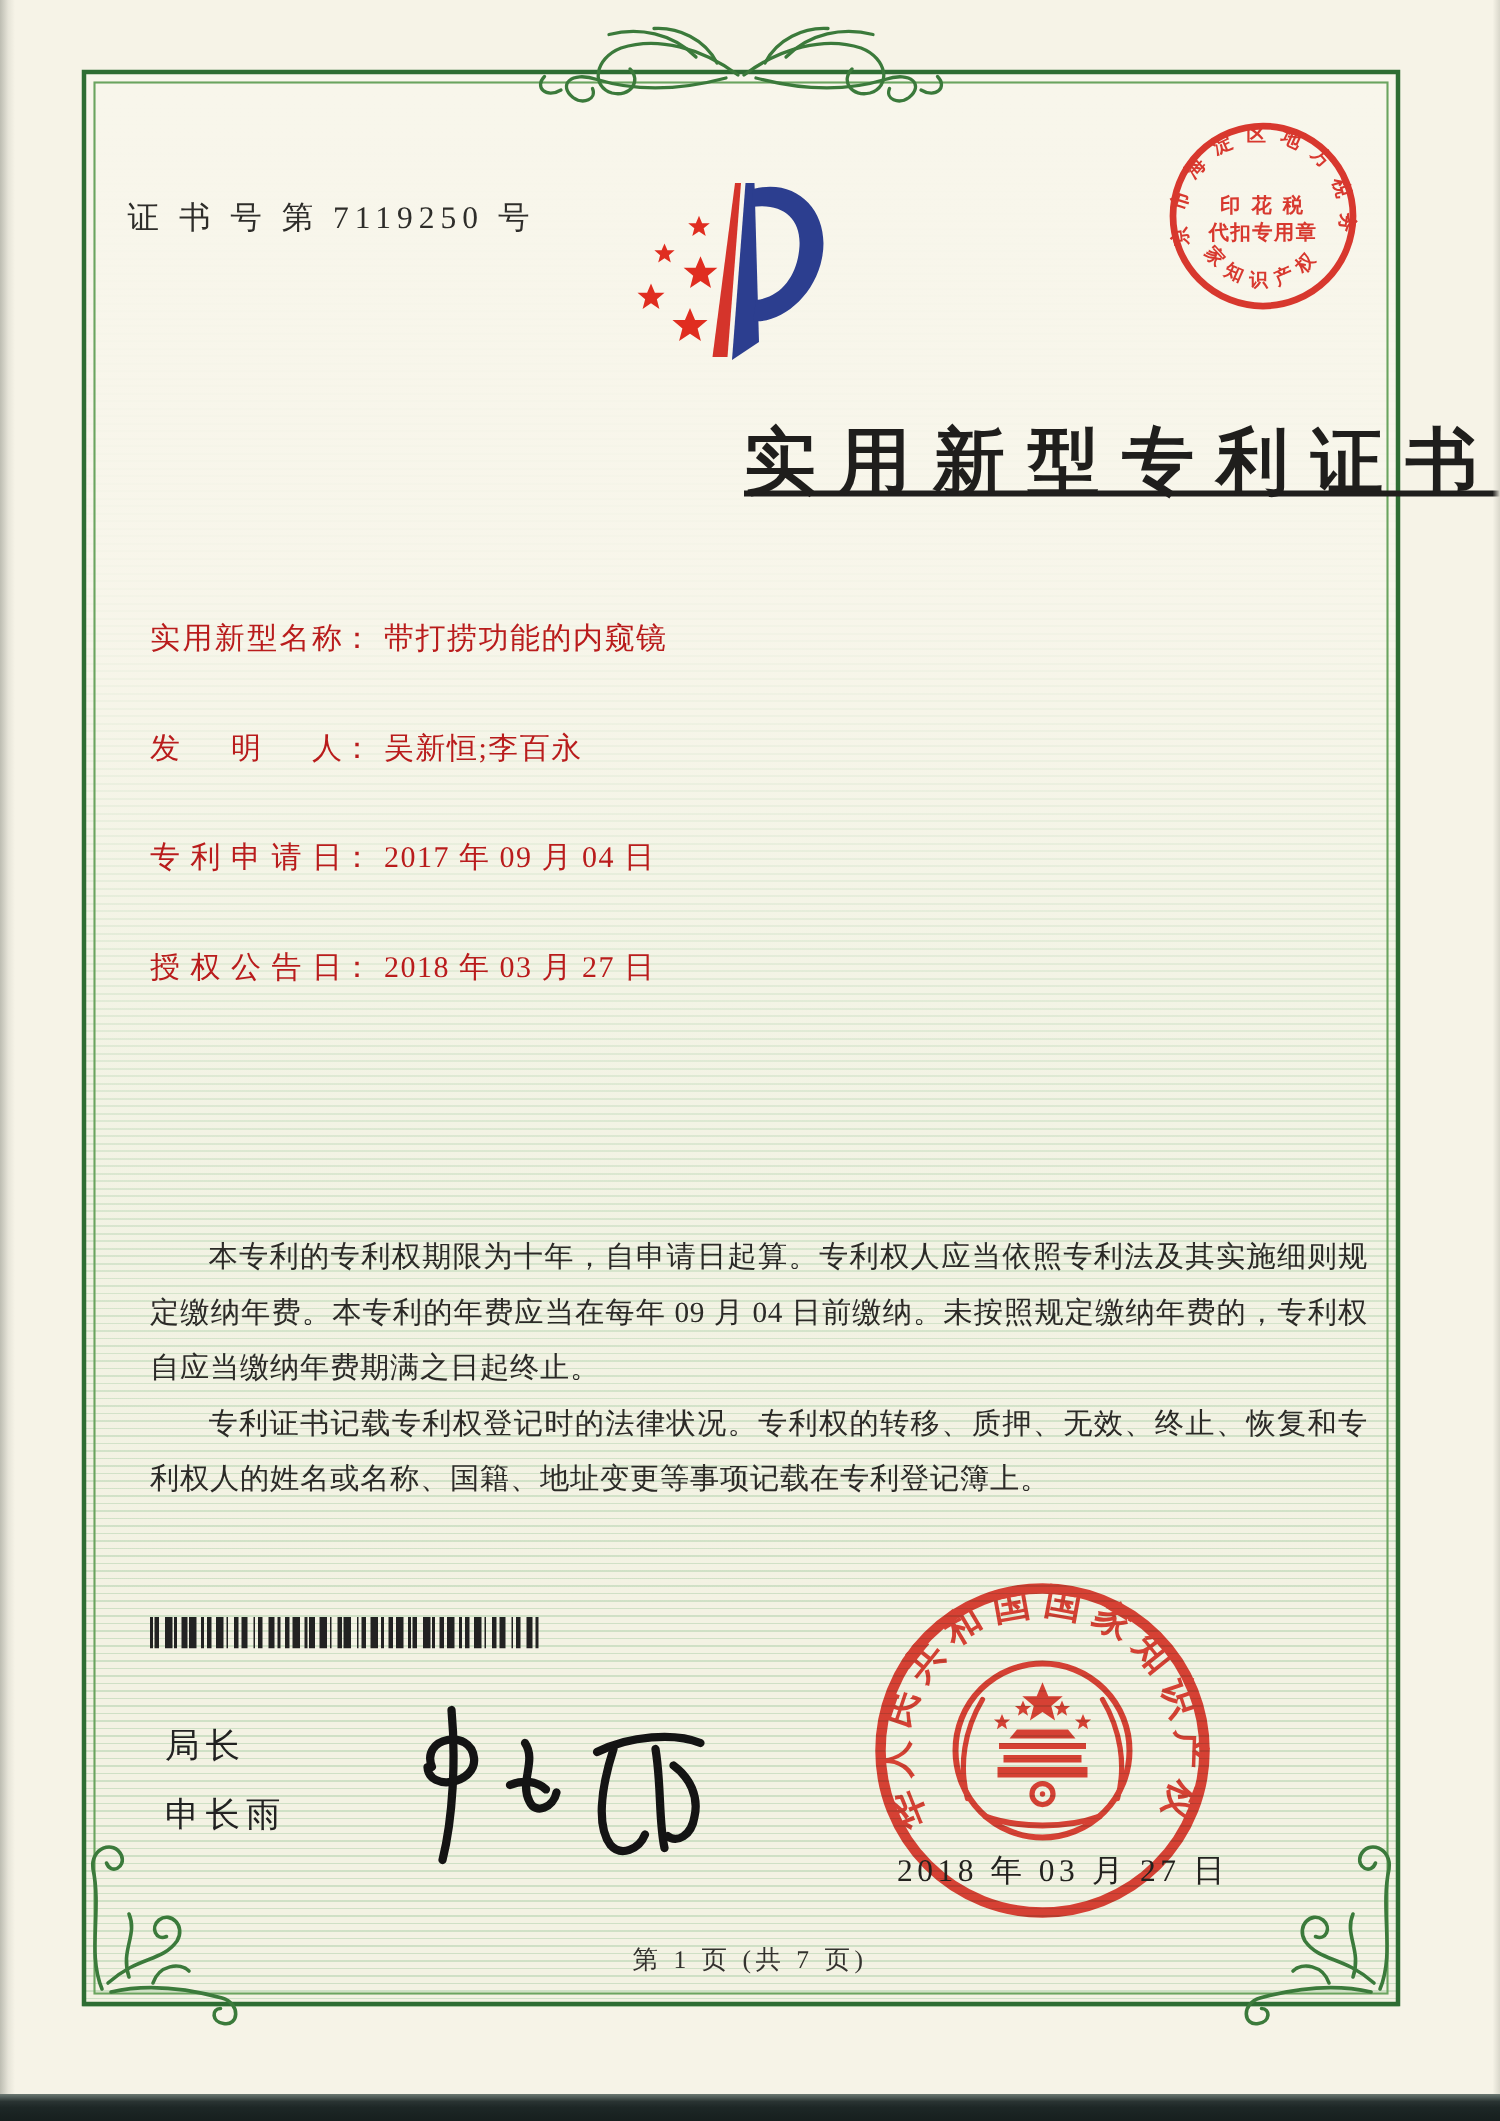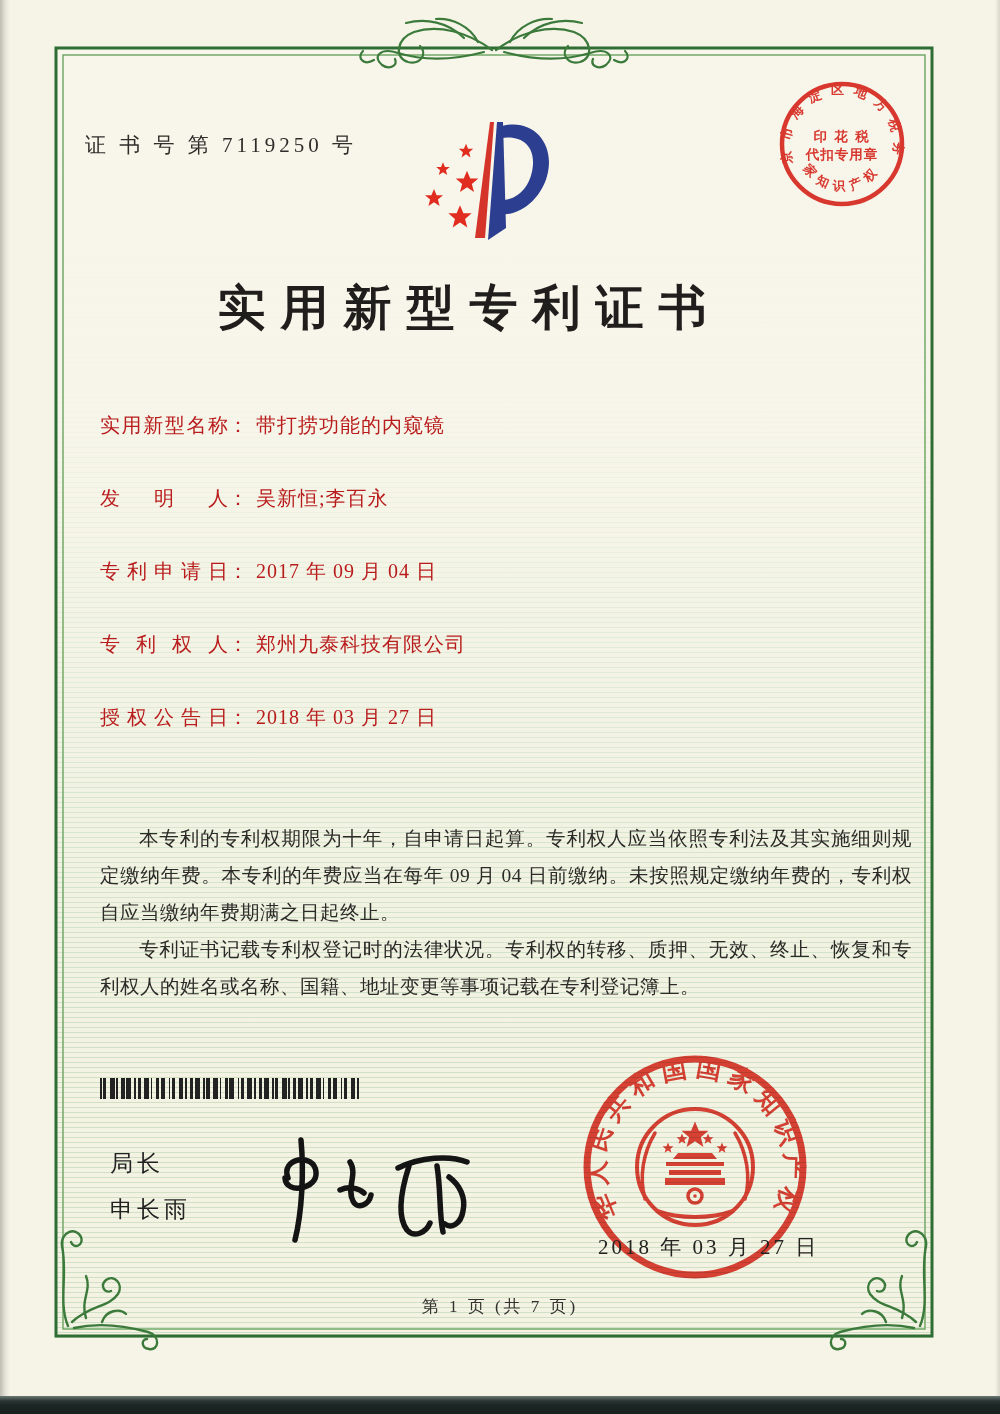--- a/index.html
+++ b/index.html
@@ -21,22 +21,22 @@
   .frame-svg{left:0;top:0;width:1000px;height:1414px;pointer-events:none;}
   
   .edge-left{left:0;top:0;width:10px;height:1414px;
     background:linear-gradient(90deg,#bdbdb2,#e6e4d8 55%,rgba(230,228,216,0));}
   .edge-bottom{left:0;top:1396px;width:1000px;height:18px;
     background:linear-gradient(180deg,#6d7a74 0,#2a3433 5px,#1d2726 9px,#161f1e 100%);}
   .edge-right{right:0;top:0;width:5px;height:1414px;
     background:linear-gradient(270deg,#d9d7cb,rgba(217,215,203,0));}
 
   .cert-no{left:85px;top:131px;font-size:21px;color:#2e2d2a;letter-spacing:4px;}
-  .title{left:0;top:276px;width:924px;text-align:center;font-size:48px;font-weight:bold;
-    color:#1f1e1c;letter-spacing:15px;text-indent:15px;}
+  .title{left:0;top:276px;width:1000px;text-align:right;font-size:48px;font-weight:bold;
+    color:#1f1e1c;letter-spacing:15px;text-indent:15px;text-decoration:underline;}
 
   .fields{left:100px;top:412px;width:820px;}
   .field{height:30px;margin-bottom:43px;font-size:20px;color:#b91c1c;white-space:nowrap;}
   .field-label{display:inline-block;width:128px;text-align:justify;text-align-last:justify;}
   .field-colon{display:inline-block;}
   .field-value{margin-left:8px;letter-spacing:1px;}
 
   .paras{left:100px;top:820px;width:812px;font-size:19.5px;line-height:37px;
     color:#2b2a27;text-align:justify;}
   .paras p{margin:0;text-indent:2em;letter-spacing:.5px;}
@@ -122,23 +122,20 @@
 
 <div class="abs fields">
   <div class="field">
     <span class="field-label">实用新型名称</span><span class="field-colon">：</span><span class="field-value">带打捞功能的内窥镜</span>
   </div>
   <div class="field">
     <span class="field-label">发明人</span><span class="field-colon">：</span><span class="field-value">吴新恒;李百永</span>
   </div>
   <div class="field">
     <span class="field-label">专利申请日</span><span class="field-colon">：</span><span class="field-value">2017 年 09 月 04 日</span>
-  </div>
-  <div class="field">
-    <span class="field-label">专利权人</span><span class="field-colon">：</span><span class="field-value">郑州九泰科技有限公司</span>
   </div>
   <div class="field">
     <span class="field-label">授权公告日</span><span class="field-colon">：</span><span class="field-value">2018 年 03 月 27 日</span>
   </div>
 </div>
 
 <div class="abs paras">
   <p>本专利的专利权期限为十年，自申请日起算。专利权人应当依照专利法及其实施细则规定缴纳年费。本专利的年费应当在每年 09 月 04 日前缴纳。未按照规定缴纳年费的，专利权自应当缴纳年费期满之日起终止。</p>
   <p>专利证书记载专利权登记时的法律状况。专利权的转移、质押、无效、终止、恢复和专利权人的姓名或名称、国籍、地址变更等事项记载在专利登记簿上。</p>
 </div>

